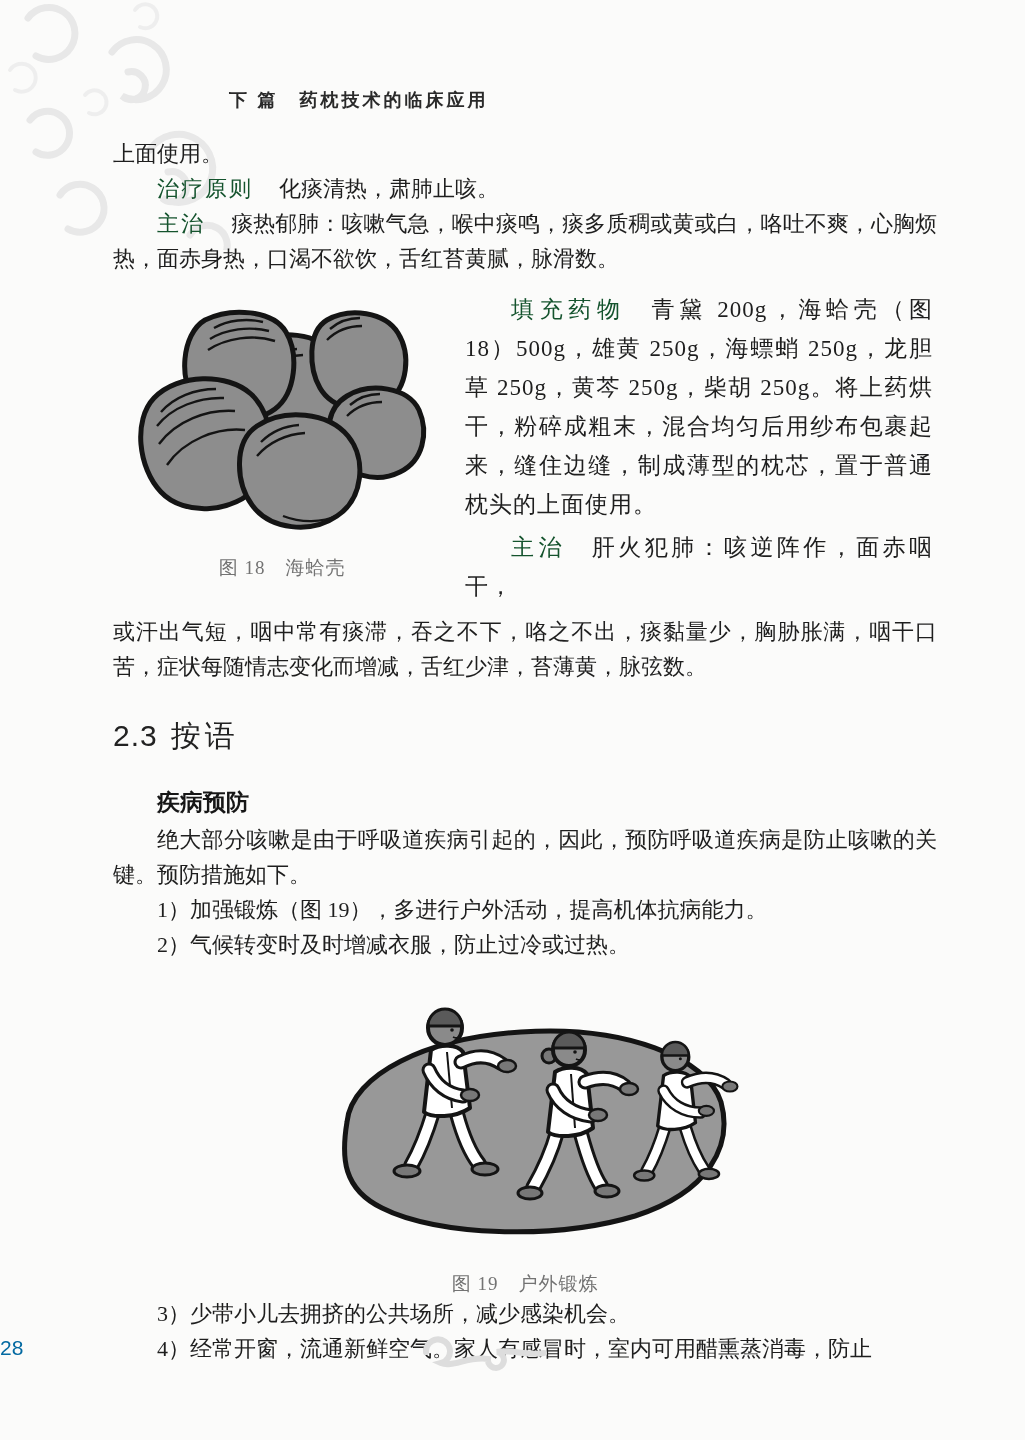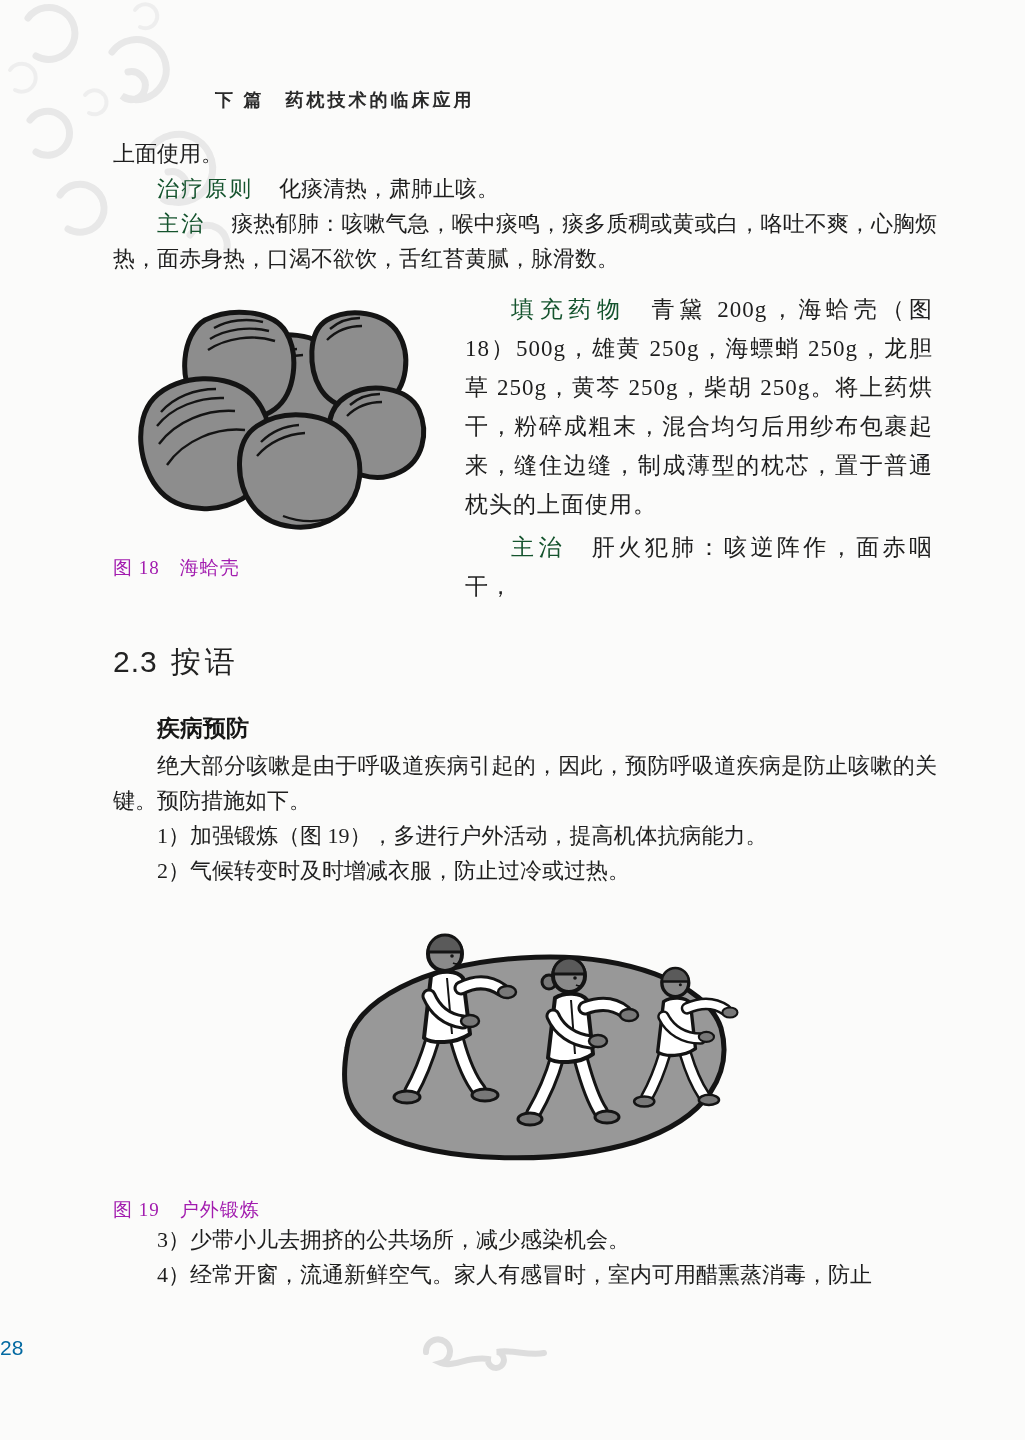--- a/index.html
+++ b/index.html
@@ -7,40 +7,40 @@
     width:1025px;height:1440px;
     background:#fbfbfa;
     font-family:"Liberation Serif", serif;
     color:#1e1e1e;
     position:relative;
     overflow:hidden;
   }
   .deco-top{position:absolute;top:0;left:0;pointer-events:none;}
   .deco-bottom{position:absolute;left:412px;top:1332px;pointer-events:none;}
   .running-head{
-    position:absolute;top:88px;left:215px;
+    position:absolute;top:88px;left:229px;
     font-size:18px;font-weight:bold;letter-spacing:3px;
     color:#2a2a2a;
   }
   .content{
     position:absolute;left:113px;top:136px;width:824px;
     font-size:22px;line-height:35px;
   }
   .content p{margin:0;}
   p.tail{text-indent:0;}
   p.labeled{text-indent:44px;}
   .glabel{color:#14532d;margin-right:26px;letter-spacing:2px;}
   p.justify{text-align:justify;}
   
   .figrow{display:flex;margin-top:10px;}
   .fig18{width:338px;flex-shrink:0;padding-top:6px;}
   .fig18 svg{display:block;margin:0 auto;}
   .figcaption{
-    text-align:left;font-size:19px;line-height:24px;margin-top:16px;
-    color:#a21caf;letter-spacing:1px;
+    text-align:center;font-size:19px;line-height:24px;margin-top:16px;
+    color:#737373;letter-spacing:1px;
   }
   .colright{flex:1;padding-left:10px;}
   .sec-num-heading{
     color:#adadad;
     font-family:"Liberation Sans", sans-serif;
     font-size:22px;letter-spacing:5px;
     margin:2px 0 16px 8px;font-weight:400;
   }
   .colright p{
     font-size:23px;line-height:39px;letter-spacing:1px;
@@ -160,20 +160,21 @@
         </g>
       </svg>
       <div class="figcaption">图 18　海蛤壳</div>
     </div>
     <div class="colright">
       <p><span class="glabel">填充药物</span><span>青黛 200g，海蛤壳（图 18）500g，雄黄 250g，海螵蛸 250g，龙胆草 250g，黄芩 250g，柴胡 250g。将上药烘干，粉碎成粗末，混合均匀后用纱布包裹起来，缝住边缝，制成薄型的枕芯，置于普通枕头的上面使用。</span></p>
       <p><span class="glabel">主治</span><span>肝火犯肺：咳逆阵作，面赤咽干，</span></p>
     </div>
   </div>
 
+  <p class="cont justify">或汗出气短，咽中常有痰滞，吞之不下，咯之不出，痰黏量少，胸胁胀满，咽干口苦，症状每随情志变化而增减，舌红少津，苔薄黄，脉弦数。</p>
 
   <h2 class="h-23"><span>2.3</span><span class="t">按语</span></h2>
 
   <div class="h-sub">疾病预防</div>
 
   <p class="labeled justify intro">绝大部分咳嗽是由于呼吸道疾病引起的，因此，预防呼吸道疾病是防止咳嗽的关键。预防措施如下。</p>
 
   <p class="item">1）加强锻炼（图 19），多进行户外活动，提高机体抗病能力。</p>
   <p class="item">2）气候转变时及时增减衣服，防止过冷或过热。</p>
 

